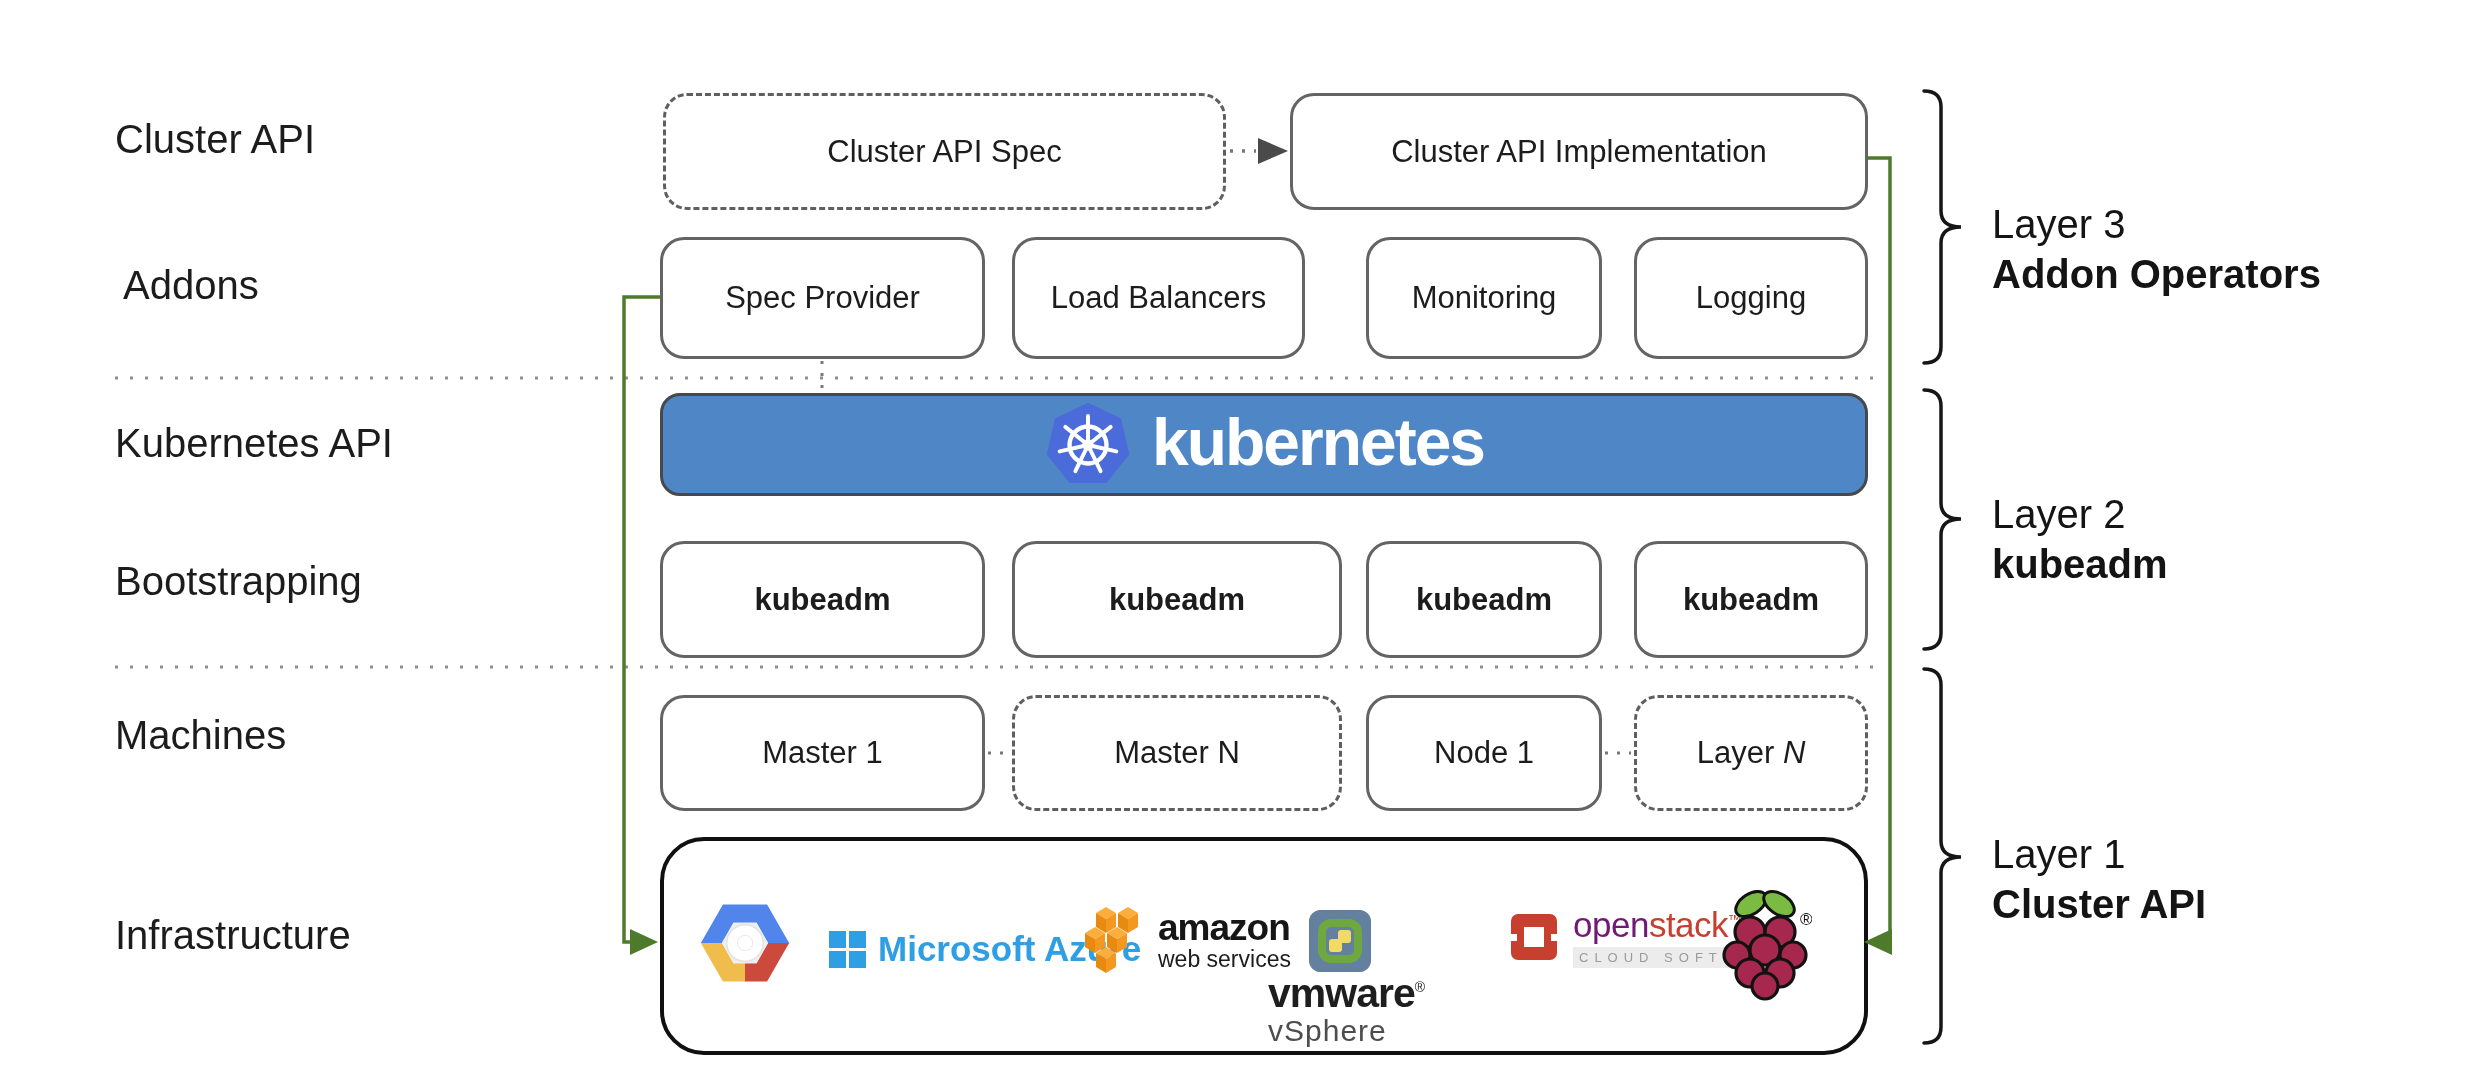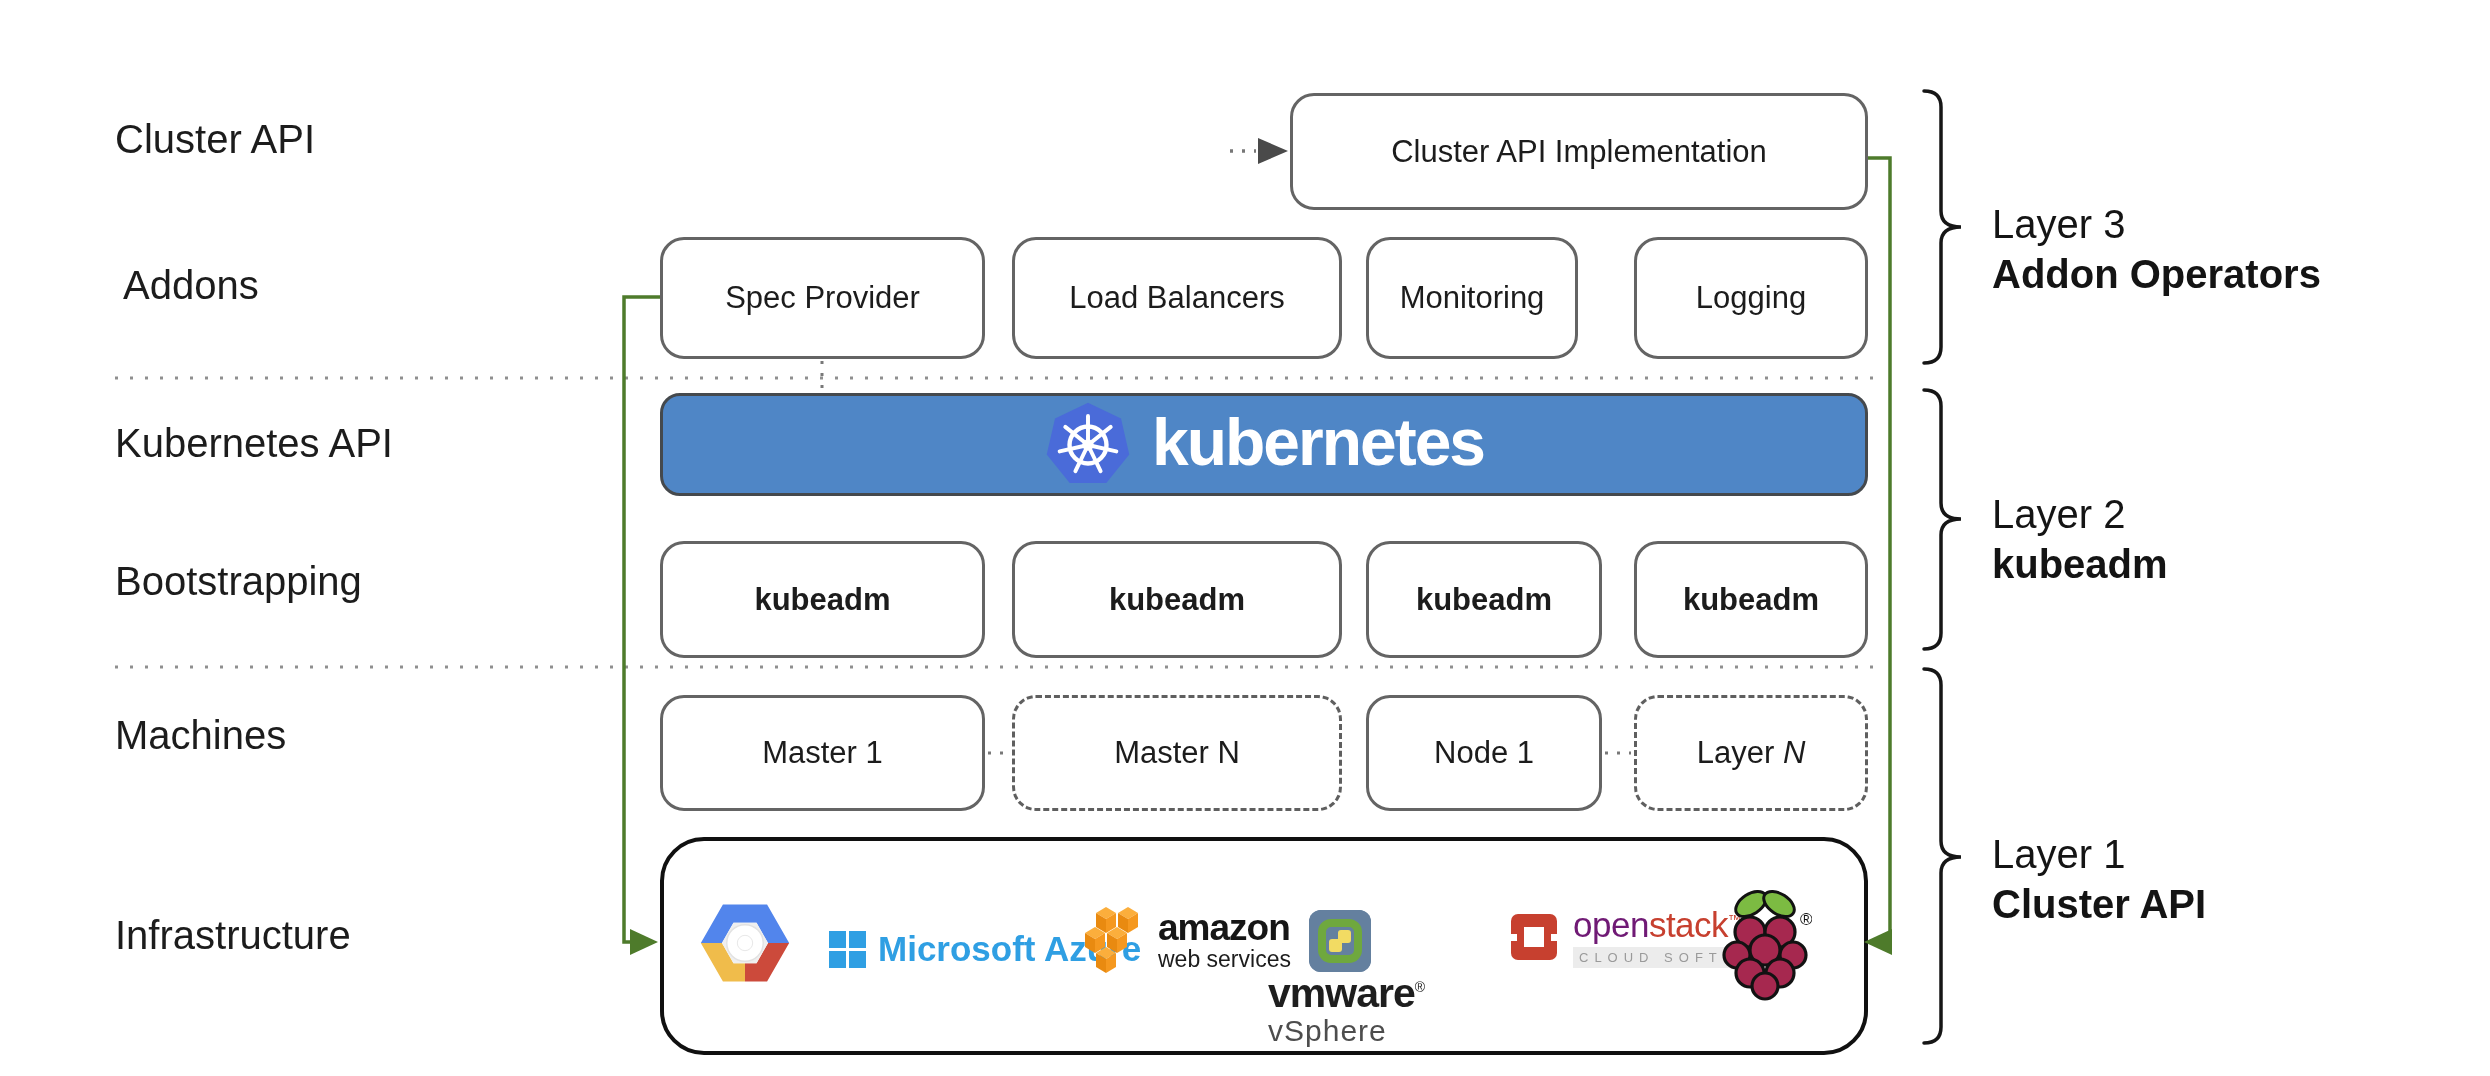--- a/index.html
+++ b/index.html
@@ -48,25 +48,26 @@
 
 <div class="canvas">
 
   <div class="row-label" style="left:115px;top:72px;">Cluster API</div>
   <div class="row-label" style="left:123px;top:218px;">Addons</div>
   <div class="row-label" style="left:115px;top:376px;">Kubernetes API</div>
   <div class="row-label" style="left:115px;top:514px;">Bootstrapping</div>
   <div class="row-label" style="left:115px;top:668px;">Machines</div>
   <div class="row-label" style="left:115px;top:868px;">Infrastructure</div>
 
+  <div class="box dashed" style="left:663px;top:48px;width:563px;height:117px;">Cluster API Spec</div>
   <div class="box" style="left:1290px;top:48px;width:578px;height:117px;">Cluster API Implementation</div>
 
   <div class="box" style="left:660px;top:192px;width:325px;height:122px;">Spec Provider</div>
-  <div class="box" style="left:1012px;top:192px;width:330px;height:122px;">Load Balancers</div>
-  <div class="box" style="left:1366px;top:192px;width:212px;height:122px;">Monitoring</div>
+  <div class="box" style="left:1012px;top:192px;width:293px;height:122px;">Load Balancers</div>
+  <div class="box" style="left:1366px;top:192px;width:236px;height:122px;">Monitoring</div>
   <div class="box" style="left:1634px;top:192px;width:234px;height:122px;">Logging</div>
 
   <div class="k8s-bar" style="left:660px;top:348px;width:1208px;height:103px;">
     <svg width="88" height="88" viewBox="-50 -50 100 100">
       <polygon points="0,-48 37.5,-30 46.9,10.7 20.8,43.2 -20.8,43.2 -46.9,10.7 -37.5,-30" fill="#4A6BD9"></polygon>
       <g stroke="#ffffff" stroke-width="4.5" stroke-linecap="round">
         <line x1="0" y1="0" x2="0" y2="-33"></line>
         <line x1="0" y1="0" x2="25.8" y2="-20.6"></line>
         <line x1="0" y1="0" x2="32.2" y2="7.3"></line>
         <line x1="0" y1="0" x2="14.3" y2="29.7"></line>

